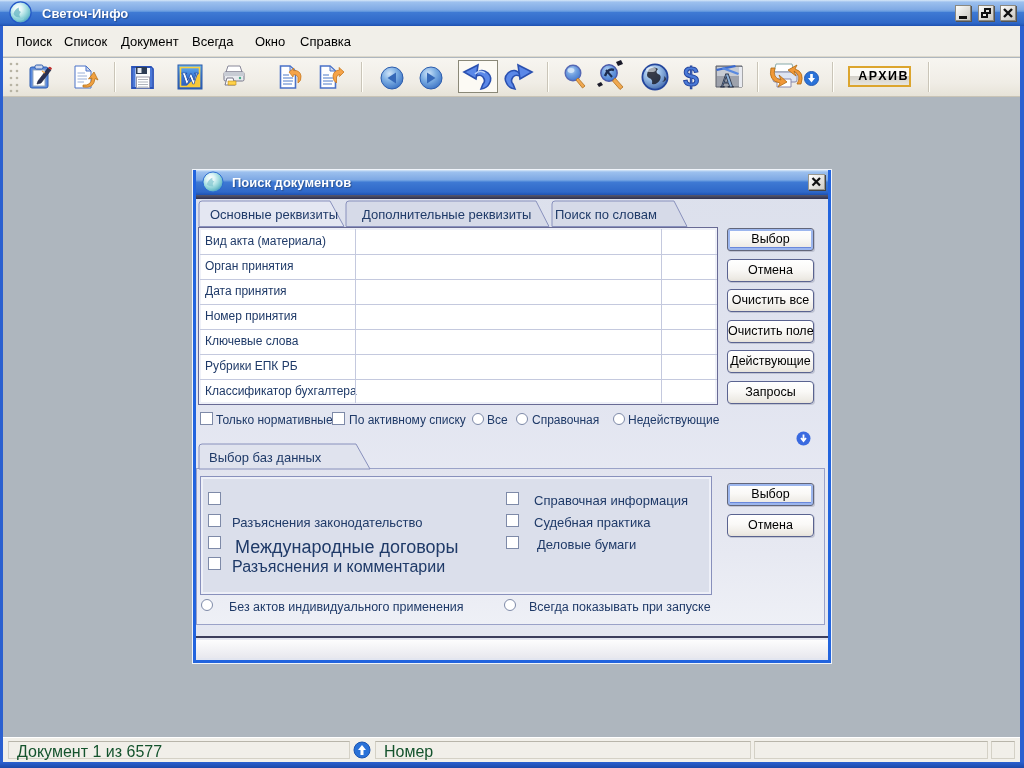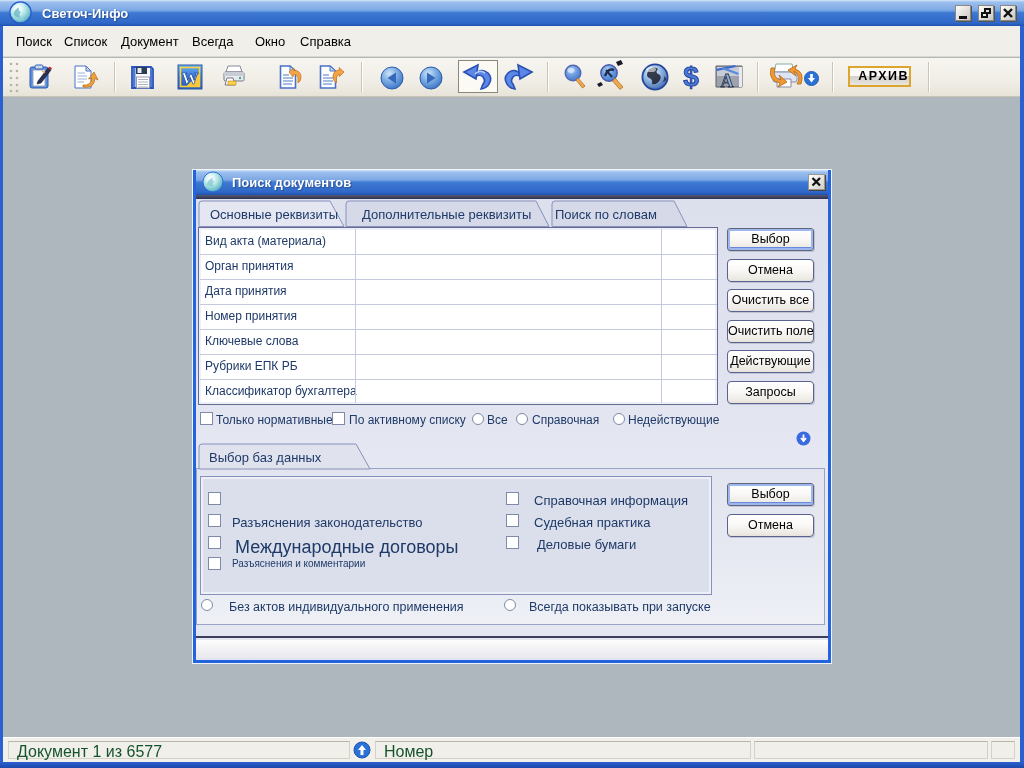--- a/index.html
+++ b/index.html
@@ -360,21 +360,21 @@
  </svg>
  <div class="lbl" style="left:13px;top:280px;font-size:13px">Выбор баз данных</div>
 
  <div class="panel" style="left:4px;top:306px;width:512px;height:119px;background:#dbdfeb;border:1px solid #8890bc;box-shadow:0 0 0 2px #eef0f8 inset"></div>
  <div class="cb" style="left:12px;top:322px"></div>
  <div class="cb" style="left:12px;top:344px"></div>
  <div class="lbl" style="left:36px;top:345px;font-size:13px">Разъяснения законодательство</div>
  <div class="cb" style="left:12px;top:366px"></div>
  <div class="lbl" style="left:39px;top:367px;font-size:18px">Международные договоры</div>
  <div class="cb" style="left:12px;top:387px"></div>
- <div class="lbl" style="left:36px;top:388px;font-size:10px">Разъяснения и комментарии</div>
+ <div class="lbl" style="left:36px;top:388px;font-size:16px">Разъяснения и комментарии</div>
  <div class="cb" style="left:310px;top:322px"></div>
  <div class="lbl" style="left:338px;top:323px;font-size:13px">Справочная информация</div>
  <div class="cb" style="left:310px;top:344px"></div>
  <div class="lbl" style="left:338px;top:345px;font-size:13px">Судебная практика</div>
  <div class="cb" style="left:310px;top:366px"></div>
  <div class="lbl" style="left:341px;top:367px;font-size:13px">Деловые бумаги</div>
 
  <div class="radio" style="left:5px;top:429px"></div>
  <div class="lbl" style="left:33px;top:430px;font-size:12.5px">Без актов индивидуального применения</div>
  <div class="radio" style="left:308px;top:429px"></div>

